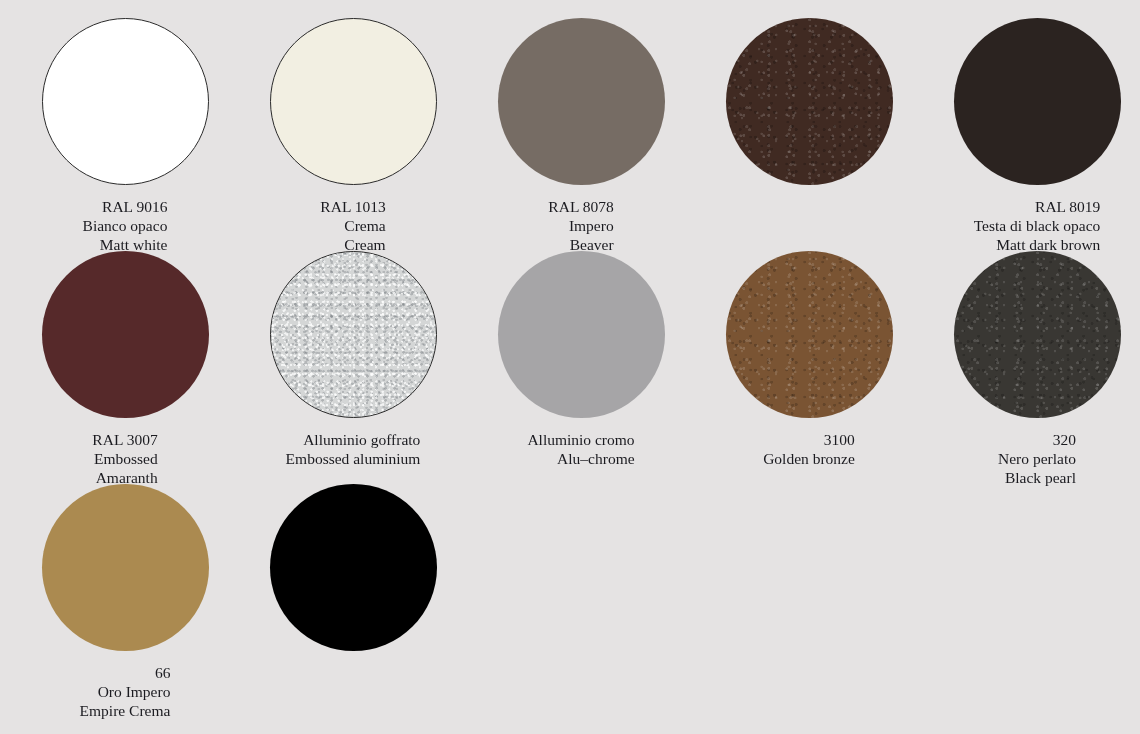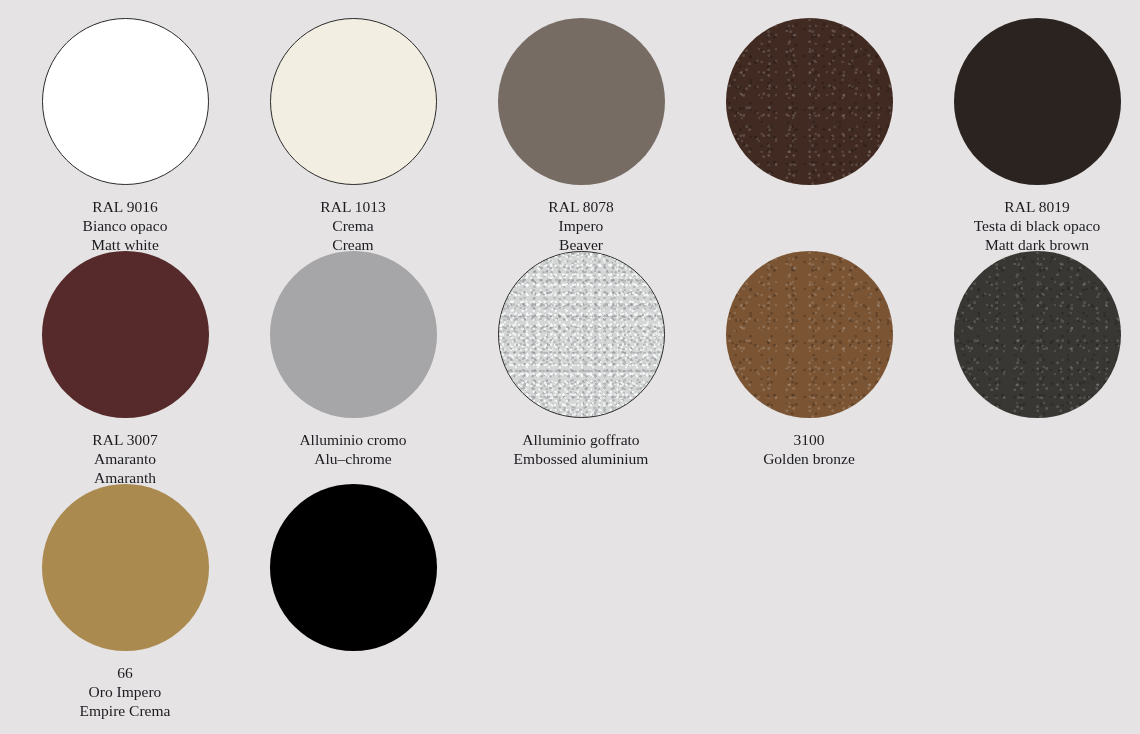--- a/index.html
+++ b/index.html
@@ -92,20 +92,21 @@
 
   .swatch-labels {
     margin-top: 13px;
     text-align: center;
     color: #1b1b20;
     font-size: 15.5px;
     line-height: 1.22;
   }
   .swatch-labels div {
     white-space: nowrap;
+    text-align: right;
   }
 </style>
 </head>
 <body>
 
 <div id="swatch-grid">
     <div class="swatch-cell">
       <div class="swatch-disc outlined" style="background: rgb(255, 255, 255);"></div>
       <div class="swatch-labels">
         <div>RAL 9016</div>
@@ -137,47 +138,52 @@
       <div class="swatch-labels">
         <div>RAL 8019</div>
         <div>Testa di black opaco</div>
         <div>Matt dark brown</div>
       </div>
     </div>
     <div class="swatch-cell">
       <div class="swatch-disc" style="background: rgb(86, 41, 42);"></div>
       <div class="swatch-labels">
         <div>RAL 3007</div>
-        <div>Amaranto</div>
+        <div>Embossed</div>
         <div>Amaranth</div>
+      </div>
+    </div>
+    <div class="swatch-cell">
+      <div class="swatch-disc outlined grain" style="background: rgb(212, 214, 214);"></div>
+      <div class="swatch-labels">
+        <div>Alluminio goffrato</div>
+        <div>Embossed aluminium</div>
       </div>
     </div>
     <div class="swatch-cell">
       <div class="swatch-disc" style="background: rgb(166, 165, 167);"></div>
       <div class="swatch-labels">
         <div>Alluminio cromo</div>
         <div>Alu–chrome</div>
-      </div>
-    </div>
-    <div class="swatch-cell">
-      <div class="swatch-disc outlined grain" style="background: rgb(212, 214, 214);"></div>
-      <div class="swatch-labels">
-        <div>Alluminio goffrato</div>
-        <div>Embossed aluminium</div>
       </div>
     </div>
     <div class="swatch-cell">
       <div class="swatch-disc speckle" style="background: rgb(122, 84, 51);"></div>
       <div class="swatch-labels">
         <div>3100</div>
         <div>Golden bronze</div>
       </div>
     </div>
     <div class="swatch-cell">
       <div class="swatch-disc speckle" style="background: rgb(57, 55, 51);"></div>
+      <div class="swatch-labels">
+        <div>320</div>
+        <div>Nero perlato</div>
+        <div>Black pearl</div>
+      </div>
     </div>
     <div class="swatch-cell">
       <div class="swatch-disc" style="background: rgb(171, 138, 80);"></div>
       <div class="swatch-labels">
         <div>66</div>
         <div>Oro Impero</div>
         <div>Empire Crema</div>
       </div>
     </div>
     <div class="swatch-cell">

